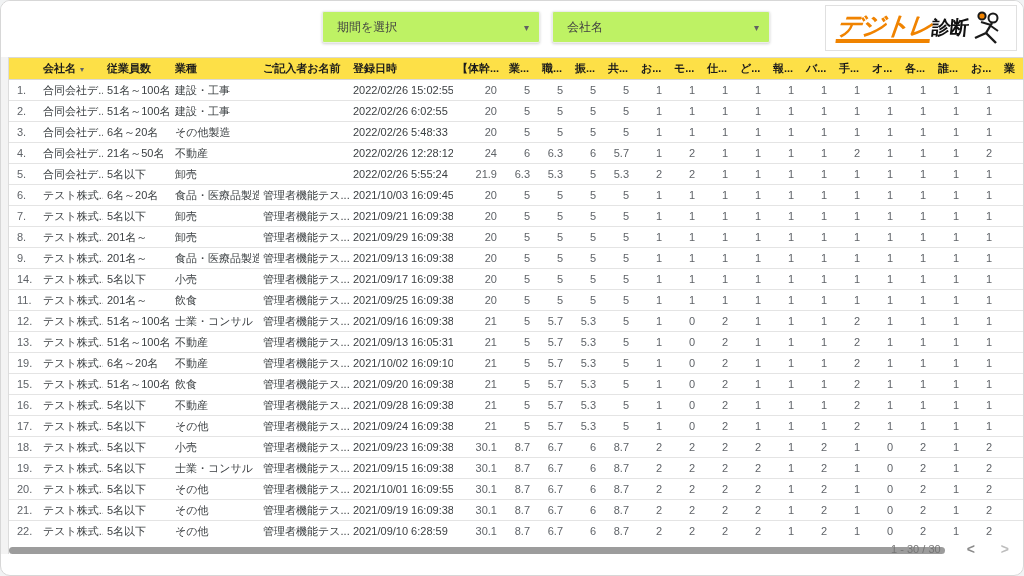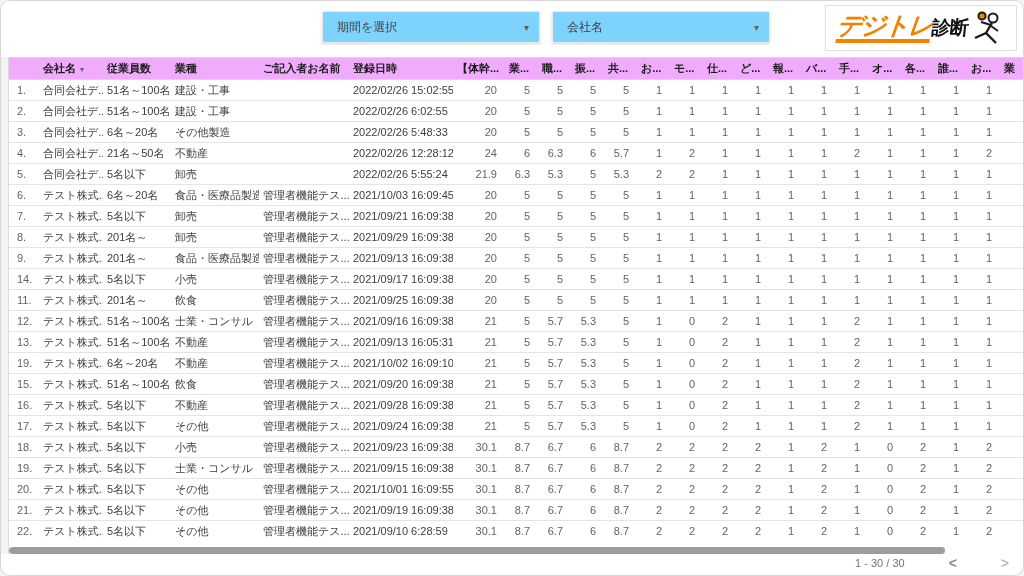--- a/index.html
+++ b/index.html
@@ -3,53 +3,53 @@
 <meta charset="utf-8">
 <style>
   * { margin:0; padding:0; box-sizing:border-box; }
   html,body { width:1024px; height:576px; background:#f1f3f4; font-family:"Liberation Sans","DejaVu Sans",sans-serif; }
   .card { position:absolute; left:0; top:0; width:1024px; height:576px; background:#ffffff;
           border:1px solid #d7d7d7; border-radius:10px; overflow:hidden; }
 
   
   .topbar { position:absolute; top:0; left:0; right:0; height:56px; background:#fff; }
   .title { position:absolute; left:12px; top:13px; font-size:15px; font-weight:bold; color:#424242; white-space:pre; }
-  .filter { position:absolute; top:10px; height:32px; width:218px; background:#7dd3fc;
+  .filter { position:absolute; top:10px; height:32px; width:218px; background:#bef264;
             border:1px solid #ececec; box-shadow:0 1px 3px rgba(0,0,0,0.18); border-radius:2px;
             display:flex; align-items:center; padding:0 10px 0 14px; cursor:pointer; }
   .filter .flabel { font-size:12px; color:#424242; flex:1; }
   .filter .caret { font-size:10px; color:#616161; }
   #filter-period { left:321px; }
   #filter-company { left:551px; }
   .logo { position:absolute; right:6px; top:4px; width:192px; height:46px; background:#fff;
           border:1px solid #e0e0e0; display:flex; align-items:center; justify-content:center; gap:1px; }
   .logo-orange { color:#f08300; font-size:25px; font-weight:bold; font-style:italic; letter-spacing:-2px;
                  border-bottom:4px solid #f08300; line-height:1; padding-bottom:1px; transform:skewX(-6deg); }
   .logo-black { color:#111; font-size:19px; font-weight:bold; letter-spacing:-1px; transform:skewX(-6deg); }
 
   
   .left-gutter { position:absolute; left:0; top:56px; width:8px; height:497px; background:#f3f3f3; border-right:1px solid #dcdcdc; }
   .table-wrap { position:absolute; top:56px; left:8px; width:1016px; height:484px; overflow:hidden; }
   table { border-collapse:collapse; table-layout:fixed; width:1016px; }
-  th { height:22px; background:#f0abfc; border-top:1px solid #d9d9d9; border-bottom:1px solid #d9d9d9;
+  th { height:22px; background:#fde047; border-top:1px solid #d9d9d9; border-bottom:1px solid #d9d9d9;
        font-size:11px; font-weight:bold; color:#1b1b1b; text-align:left; padding:0 4px;
        white-space:nowrap; overflow:hidden; cursor:pointer; }
   th.sc { padding-right:8px;margin-left:31px; }
   td { height:21px; border-bottom:1px solid #e4e4e4; font-size:11px; color:#3c4043; padding:0 4px;
        white-space:nowrap; overflow:hidden; }
   td.num { color:#5f6368; padding-left:8px; }
   td.sc { text-align:right; color:#5f6368; padding-right:8px; }
   .sort { font-size:8px; color:#5f6368; margin-left:4px; }
 
   
   .hscroll { position:absolute; left:8px; right:8px; top:546px; height:7px; }
   .hscroll .thumb { position:absolute; left:0; top:0; height:7px; width:93%; background:#9c9c9c; border-radius:4px; cursor:grab; }
 
   
-  .footer { position:absolute; right:14px; top:551px; height:22px; display:flex; align-items:center; gap:44px; }
+  .footer { position:absolute; right:14px; top:537px; height:22px; display:flex; align-items:center; gap:26px; }
   .footer .range { font-size:11px; color:#757575; }
   .pg { font-size:14px; font-weight:bold; cursor:pointer; line-height:1; }
   .pg.prev { color:#8a8a8a; }
   .pg.next { color:#bdbdbd; }
 </style>
 </head>
 <body>
 
 <div class="card">
 

